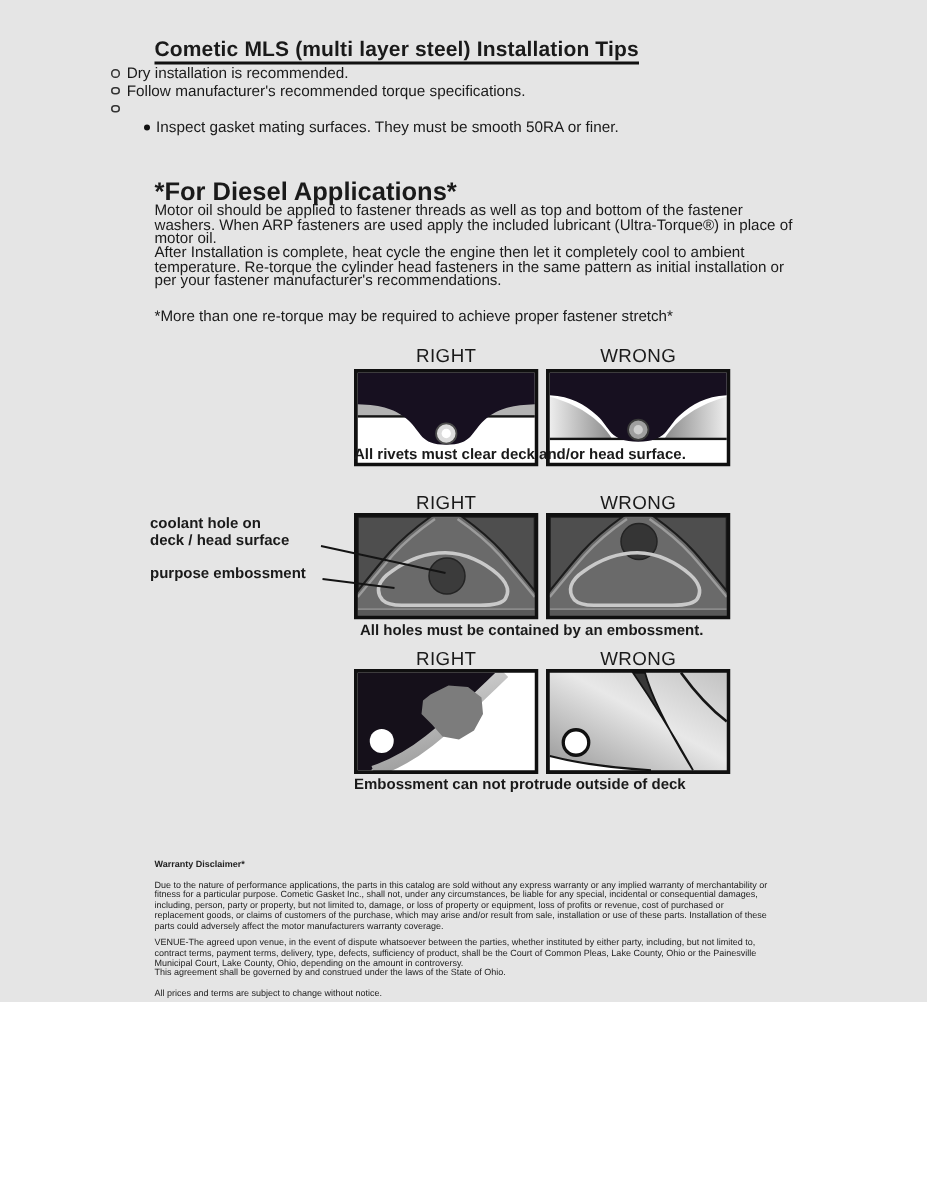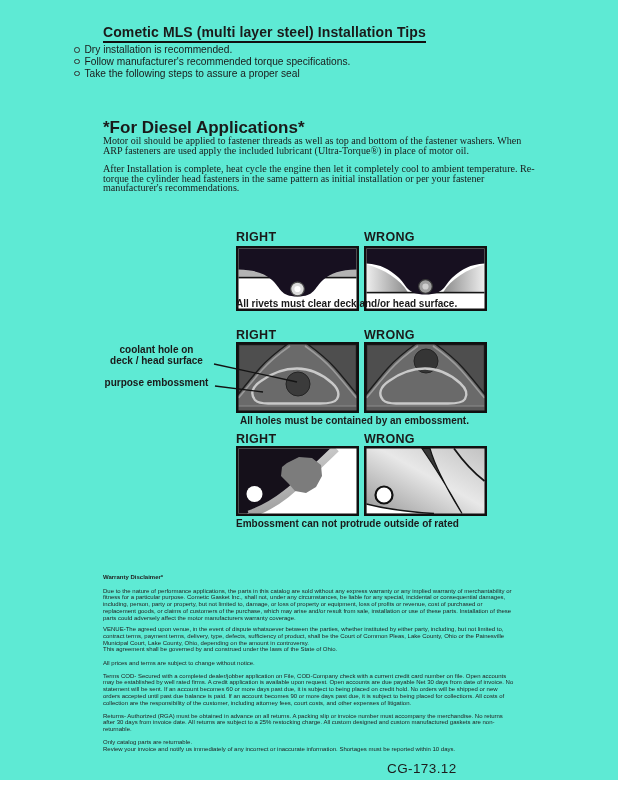--- a/index.html
+++ b/index.html
@@ -1,65 +1,67 @@
 <!DOCTYPE html>
 <html><head>
 <meta charset="utf-8">
 <style>
   html,body { margin:0; padding:0; background:#ffffff; }
   .page {
-    position:relative; width:618px; height:780px; background:#5eead4;
+    position:relative; width:618px; height:668px; background:#e5e5e5;
     font-family:"Liberation Sans", sans-serif; color:#1a1a1a; overflow:hidden;
   }
   .abs { position:absolute; }
   .title {
     left:103px; top:24px; font-size:14px; font-weight:bold; margin:0;
     border-bottom:2px solid #111; padding-bottom:1px; letter-spacing:0.1px;
   }
   .bullets { left:74px; top:44px; font-size:10.2px; line-height:11.9px; }
   .b-row { white-space:nowrap; }
   .dot-open {
     display:inline-block; width:3.5px; height:3.5px; border:1px solid #333;
     border-radius:50%; margin:0 5px 1px 0; vertical-align:middle;
   }
   .sub { padding-left:22px; }
   .dot-fill {
     display:inline-block; width:4px; height:4px; background:#111;
     border-radius:50%; margin:0 4px 1px 0; vertical-align:middle;
   }
   .h2 { left:103px; top:118px; font-size:17px; font-weight:bold; }
-  .para { left:103px; width:432px; font-size:10.1px; line-height:9.7px;font-family:Liberation Serif, serif; }
-  .fig-label { font-size:12.5px; font-weight:bold; letter-spacing:0.3px; width:123px; }
+  .para { left:103px; width:432px; font-size:10.1px; line-height:9.7px; }
+  .fig-label { font-size:12.5px; font-weight:normal; letter-spacing:0.3px; width:123px; text-align:center; }
   .caption { font-size:10px; font-weight:bold; line-height:11px; }
-  .callout { font-size:10px; font-weight:bold; line-height:10.8px; text-align:center; width:113px; }
+  .callout { font-size:10px; font-weight:bold; line-height:10.8px; text-align:left; width:113px; }
   .panel { display:block; }
   .warranty { left:103px; top:574px; width:413px; font-size:6px; line-height:6.7px; color:#222; }
   .warranty .w-head { font-weight:bold; margin:0 0 7px 0; }
   .warranty p { margin:0 0 5px 0; }
   .warranty p.tight { margin:0; }
   .warranty p.gap { margin:0 0 6.5px 0; }
   .page-num { left:387px; top:761px; font-size:13.5px; letter-spacing:0.4px; color:#1c1c1c; }
   .leader-overlay { pointer-events:none; }
 </style>
 </head>
 <body>
 
 <div class="page">
 
   <h1 class="abs title">Cometic MLS (multi layer steel) Installation Tips</h1>
 
   <div class="abs bullets">
     <div class="b-row"><span class="dot-open"></span><span>Dry installation is recommended.</span></div>
     <div class="b-row"><span class="dot-open"></span><span>Follow manufacturer's recommended torque specifications.</span></div>
-    <div class="b-row"><span class="dot-open"></span><span>Take the following steps to assure a proper seal</span></div>
+    <div class="b-row"><span class="dot-open"></span></div>
+    <div class="b-row sub"><span class="dot-fill"></span><span>Inspect gasket mating surfaces.  They must be smooth 50RA or finer.</span></div>
   </div>
 
   <div class="abs h2">*For Diesel Applications*</div>
   <div class="abs para" style="top:136px;">Motor oil should be applied to fastener threads as well as top and bottom of the fastener washers. When ARP fasteners are used apply the included lubricant (Ultra-Torque®) in place of motor oil.</div>
   <div class="abs para" style="top:164px;">After Installation is complete, heat cycle the engine then let it completely cool to ambient temperature. Re-torque the cylinder head fasteners in the same pattern as initial installation or per your fastener manufacturer's recommendations.</div>
+  <div class="abs para" style="top:207px;">*More than one re-torque may be required to achieve proper fastener stretch*</div>
 
   <div class="abs fig-label" style="left:236px; top:230px;">RIGHT</div>
   <div class="abs fig-label" style="left:364px; top:230px;">WRONG</div>
 
   <svg class="abs panel" style="left:236px; top:246px;" width="123" height="65" viewBox="0 0 123 65">
     <rect x="2" y="2" width="119" height="61" fill="#ffffff"></rect>
     <path d="M2.5,31.5 L45,31.5 C32,25.5 16,23 2.5,22.5 Z" fill="#b3b3b3"></path>
     <path d="M120.5,31.5 L78,31.5 C91,25.5 107,23 120.5,22.5 Z" fill="#b3b3b3"></path>
     <rect x="2.5" y="30.8" width="118" height="1.6" fill="#141414"></rect>
     <path d="M2.5,2.5 H120.5 V23.5 C104,24 95,27 87,34 C78,42 79,50.5 61.5,50.5 C44,50.5 45,42 36,34 C28,27 19,24 2.5,23.5 Z" fill="#171020"></path>
@@ -162,21 +164,21 @@
     <rect x="2" y="2" width="119" height="66" fill="url(#f3wg)"></rect>
     <path d="M2.5,58 C20,62.5 45,66 70,67.5 L2.5,67.5 Z" fill="#ffffff"></path>
     <path d="M2.5,58 C20,62.5 45,66 70,67.5" stroke="#151515" stroke-width="1.5" fill="none"></path>
     <path d="M58,2.5 C70,20 84,42 98,67.5 C86,48 72,24 66,2.5 Z" fill="#383838" stroke="#141414" stroke-width="1.2"></path>
     <path d="M90,2.5 C99,15 110,27 120.5,35" stroke="#151515" stroke-width="1.8" fill="none"></path>
     <circle cx="20" cy="49" r="8.5" fill="#ffffff" stroke="#111111" stroke-width="2.2"></circle>
     <rect x="1.25" y="1.25" width="120.5" height="67.5" fill="none" stroke="#101010" stroke-width="2.5"></rect>
   </svg>
 
   <div class="abs caption" style="left:236px; top:518px; width:240px;">
-    <div>Embossment can not protrude outside of rated</div>
+    <div>Embossment can not protrude outside of deck</div>
   </div>
 
   <div class="abs warranty">
     <p class="w-head">Warranty Disclaimer*</p>
     <p>Due to the nature of performance applications, the parts in this catalog are sold without any express warranty or any implied warranty of merchantability or fitness for a particular purpose.  Cometic Gasket Inc., shall not, under any circumstances, be liable for any special, incidental or consequential damages, including, person, party or property, but not limited to, damage, or loss of property or equipment, loss of profits or revenue, cost of purchased or replacement goods, or claims of customers of the purchase, which may arise and/or result from sale, installation or use of these parts.  Installation of these parts could adversely affect the motor manufacturers warranty coverage.</p>
     <p class="tight">VENUE-The agreed upon venue, in the event of dispute whatsoever between the parties, whether instituted by either party, including, but not limited to, contract terms, payment terms, delivery, type, defects, sufficiency of product, shall be the Court of Common Pleas, Lake County, Ohio or the Painesville Municipal Court, Lake County, Ohio, depending on the amount in controversy.</p>
     <p class="gap">This agreement shall be governed by and construed under the laws of the State of Ohio.</p>
     <p class="gap">All prices and terms are subject to change without notice.</p>
     <p class="gap">Terms COD- Secured with a completed dealer/jobber application on File, COD-Company check with a current credit card number on file.  Open accounts may be established by well rated firms.  A credit application is available upon request.  Open accounts are due payable Net 30 days from date of invoice.  No statement will be sent.  If an account becomes 60 or more days past due, it is subject to being placed on credit hold.  No orders will be shipped or new orders accepted until past due balance is paid.  If an account becomes 90 or more days past due, it is subject to being placed for collections.  All costs of collection are the responsibility of the customer, including attorney fees, court costs, and other expenses of litigation.</p>
     <p class="gap">Returns- Authorized (RGA) must be obtained in advance on all returns.  A packing slip or invoice number must accompany the merchandise.  No returns after 30 days from invoice date.  All returns are subject to a 25% restocking charge.  All custom designed and custom manufactured gaskets are non-returnable.</p>

